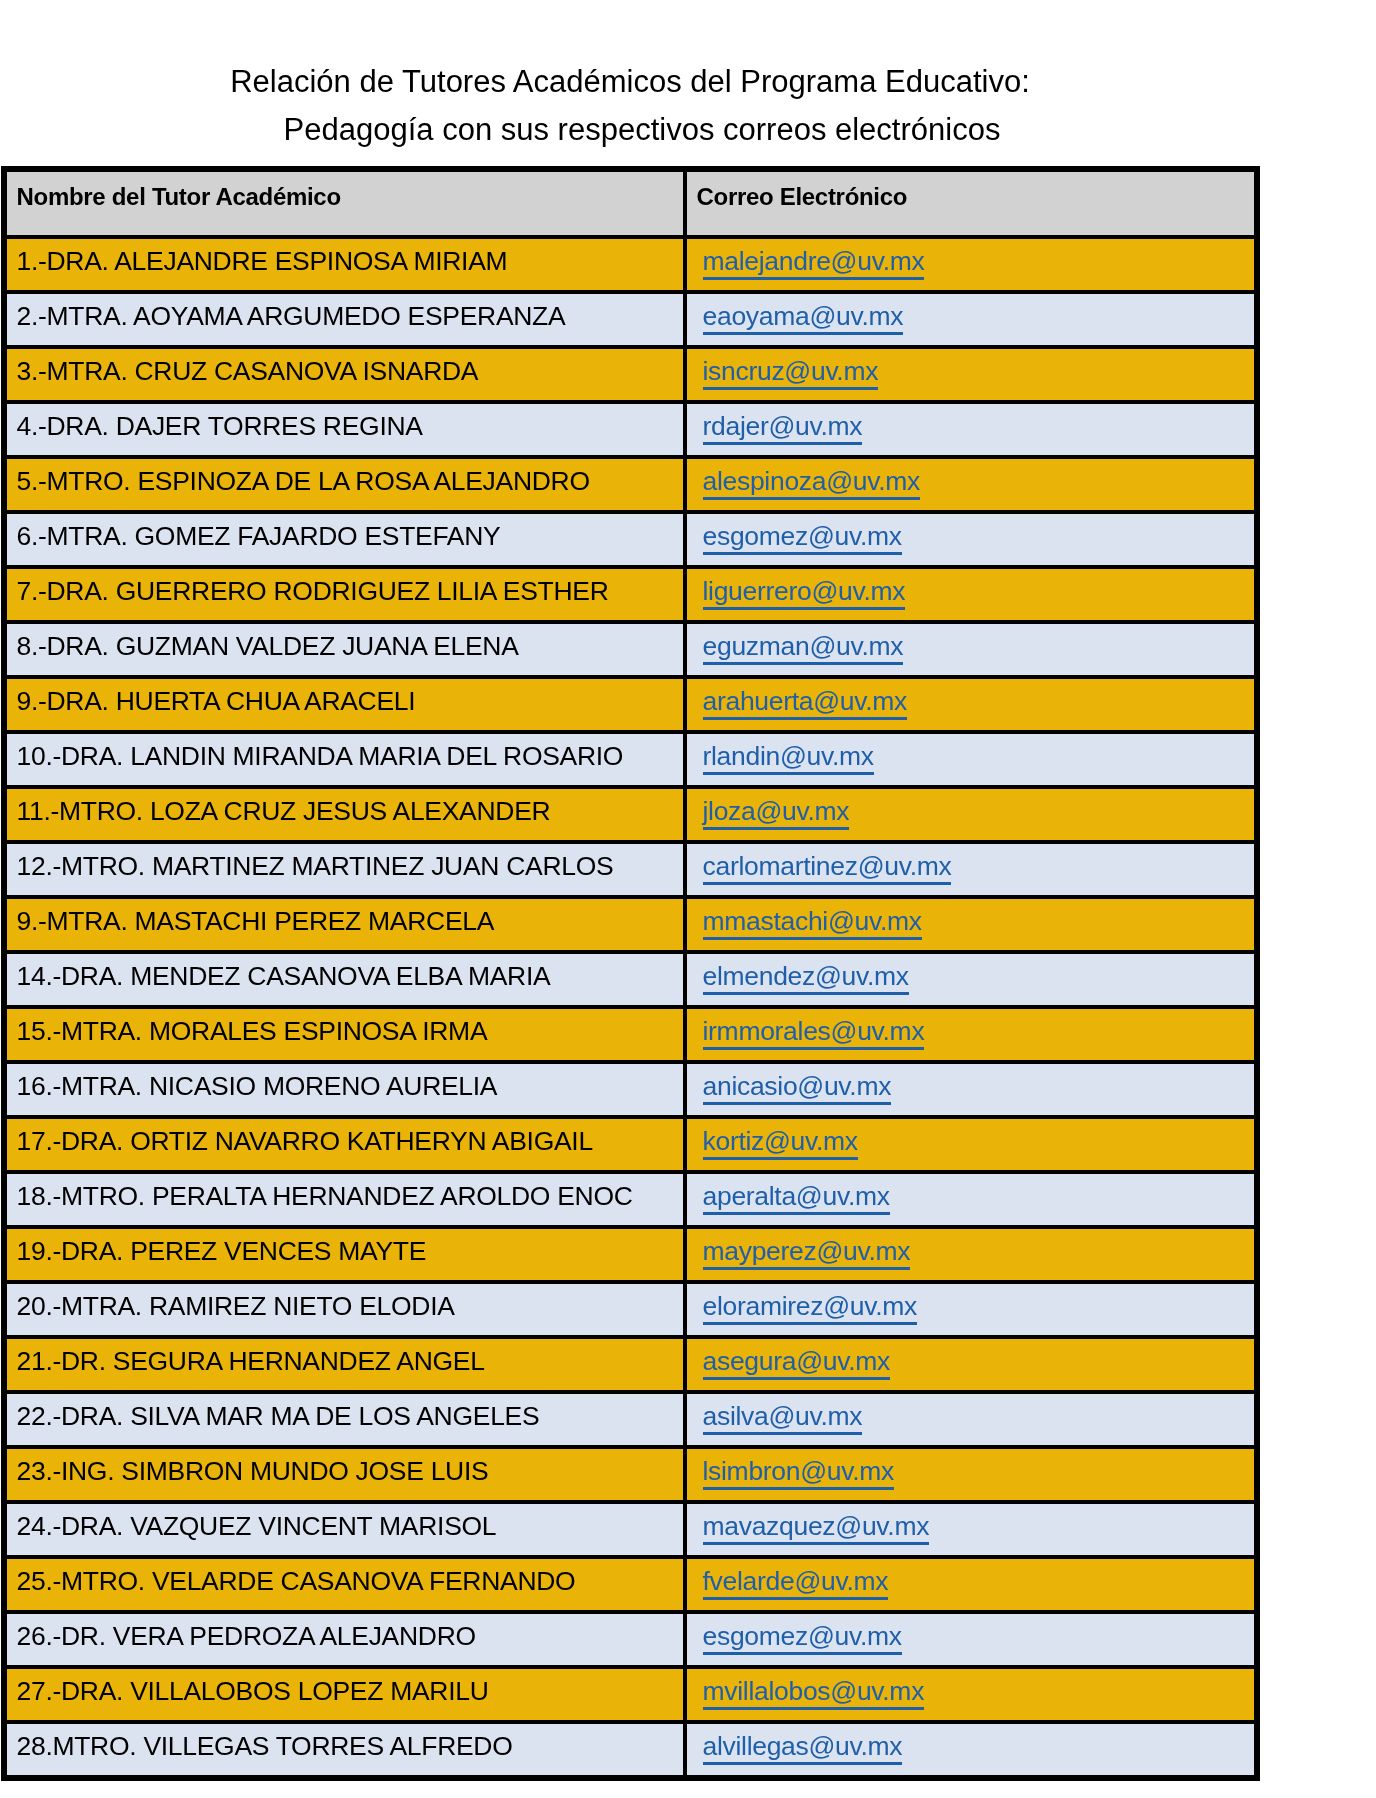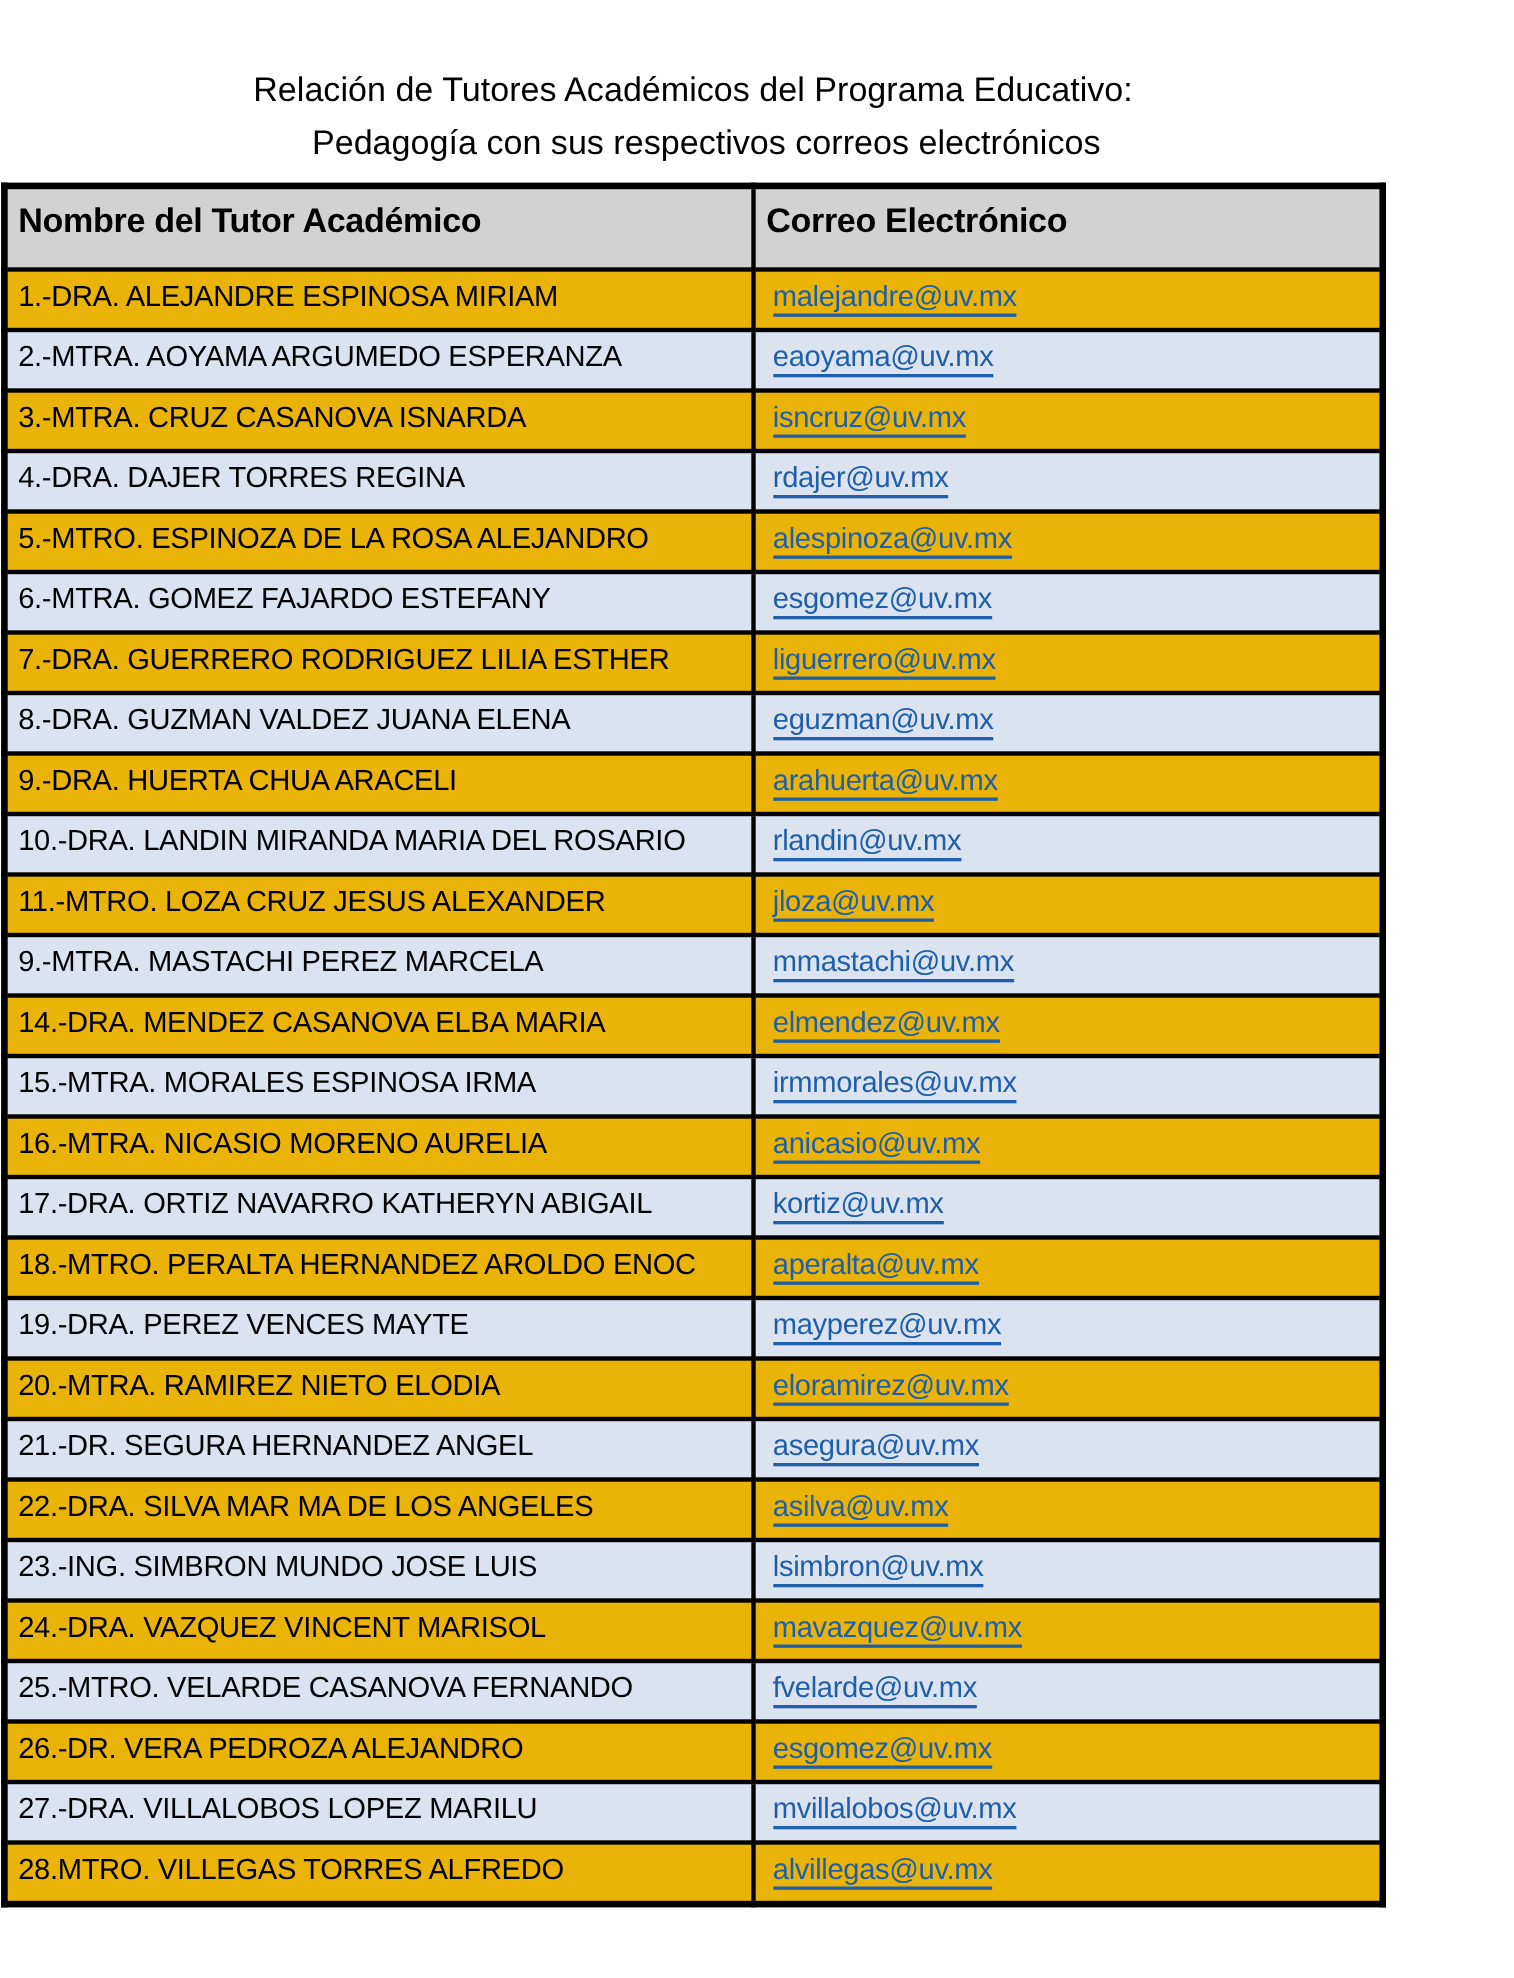--- a/index.html
+++ b/index.html
@@ -31,21 +31,21 @@
     width: 1253px;
     margin: 12px auto 0 auto;
     border: 6px solid var(--border-color, #000000);
   }
   col.name-col  { width: 681px; }
   col.email-col { width: 572px; }
 
   th {
     background: var(--header-bg, #d2d2d2);
     border: 4px solid var(--border-color, #000000);
-    font-size: 31px;
+    font-size: 24px;
     font-weight: bold;
     text-align: left;
     vertical-align: top;
     height: 66px;
     padding: 11px 10px 24px 10px;
     letter-spacing: -0.3px;
   }
   td {
     border: 4px solid var(--border-color, #000000);
     font-size: 26.5px;
@@ -158,20 +158,26 @@
     </td>
   </tr>
 
   <tr>
     <td class="name-cell">11.-MTRO. LOZA CRUZ JESUS ALEXANDER</td>
     <td class="email-cell">
       <a class="email-link">jloza@uv.mx</a>
     </td>
   </tr>
 
+  <tr>
+    <td class="name-cell">12.-MTRO. MARTINEZ MARTINEZ JUAN CARLOS</td>
+    <td class="email-cell">
+      <a class="email-link">carlomartinez@uv.mx</a>
+    </td>
+  </tr>
 
   <tr>
     <td class="name-cell">9.-MTRA. MASTACHI PEREZ MARCELA</td>
     <td class="email-cell">
       <a class="email-link">mmastachi@uv.mx</a>
     </td>
   </tr>
 
   <tr>
     <td class="name-cell">14.-DRA. MENDEZ CASANOVA ELBA MARIA</td>

